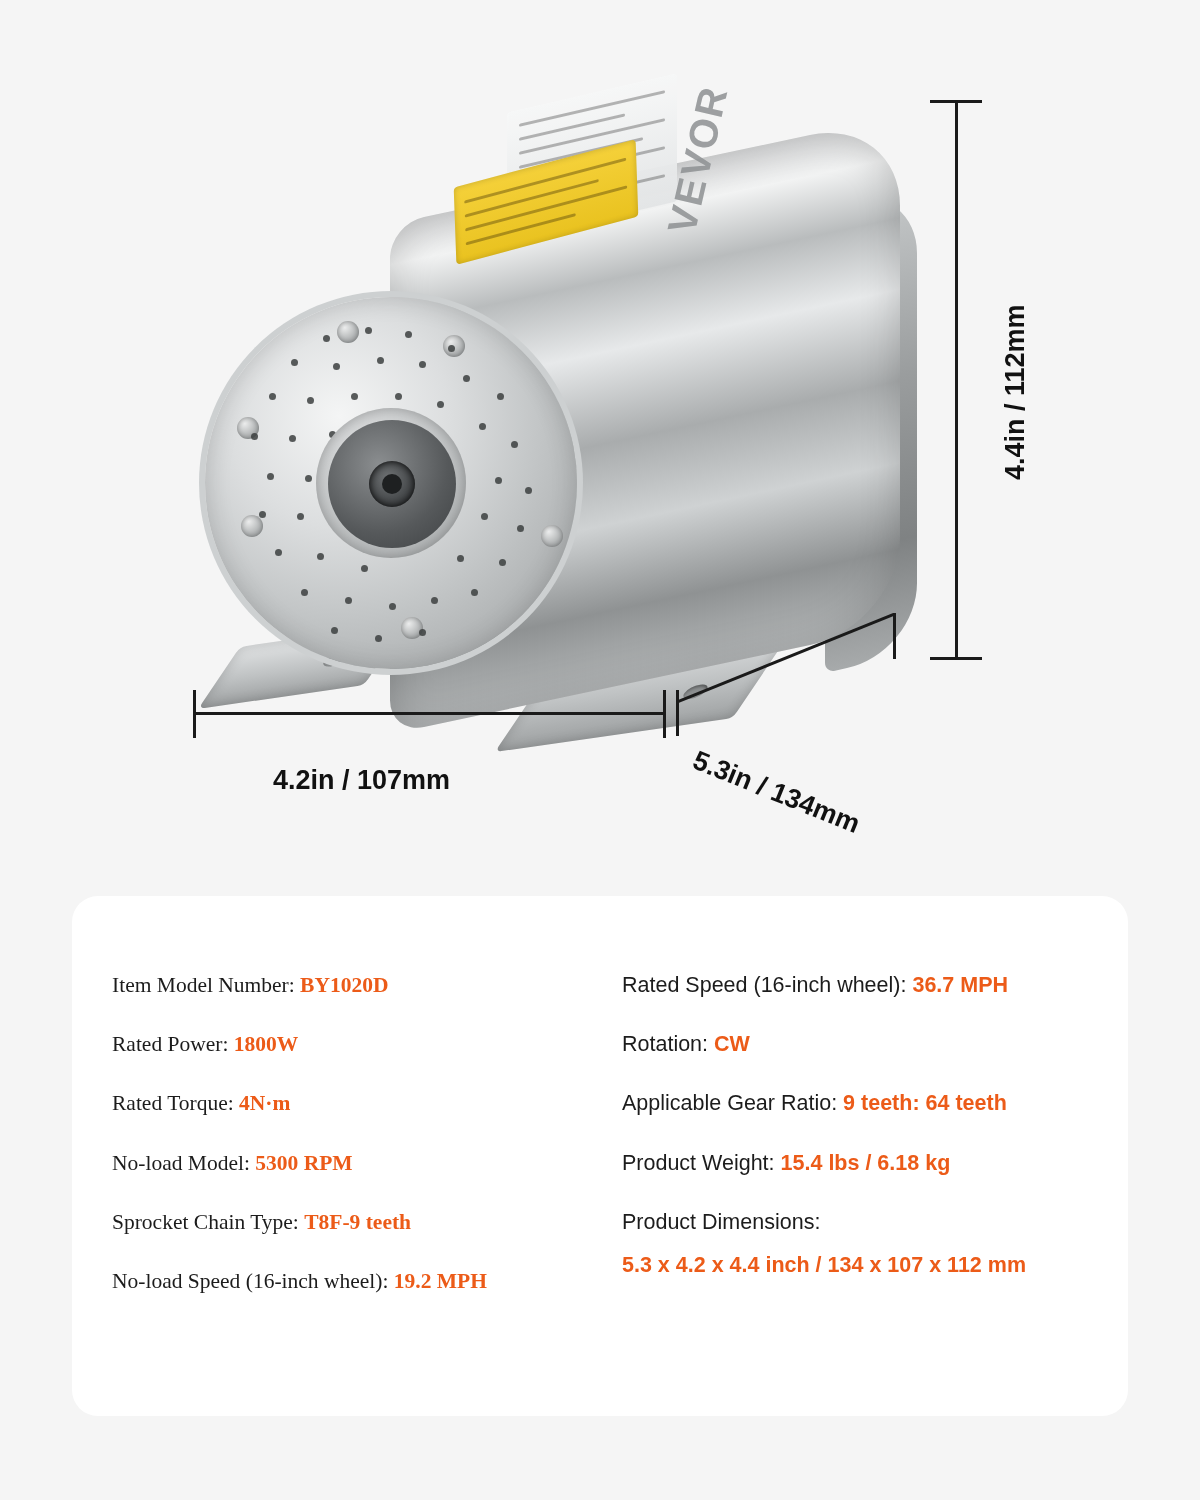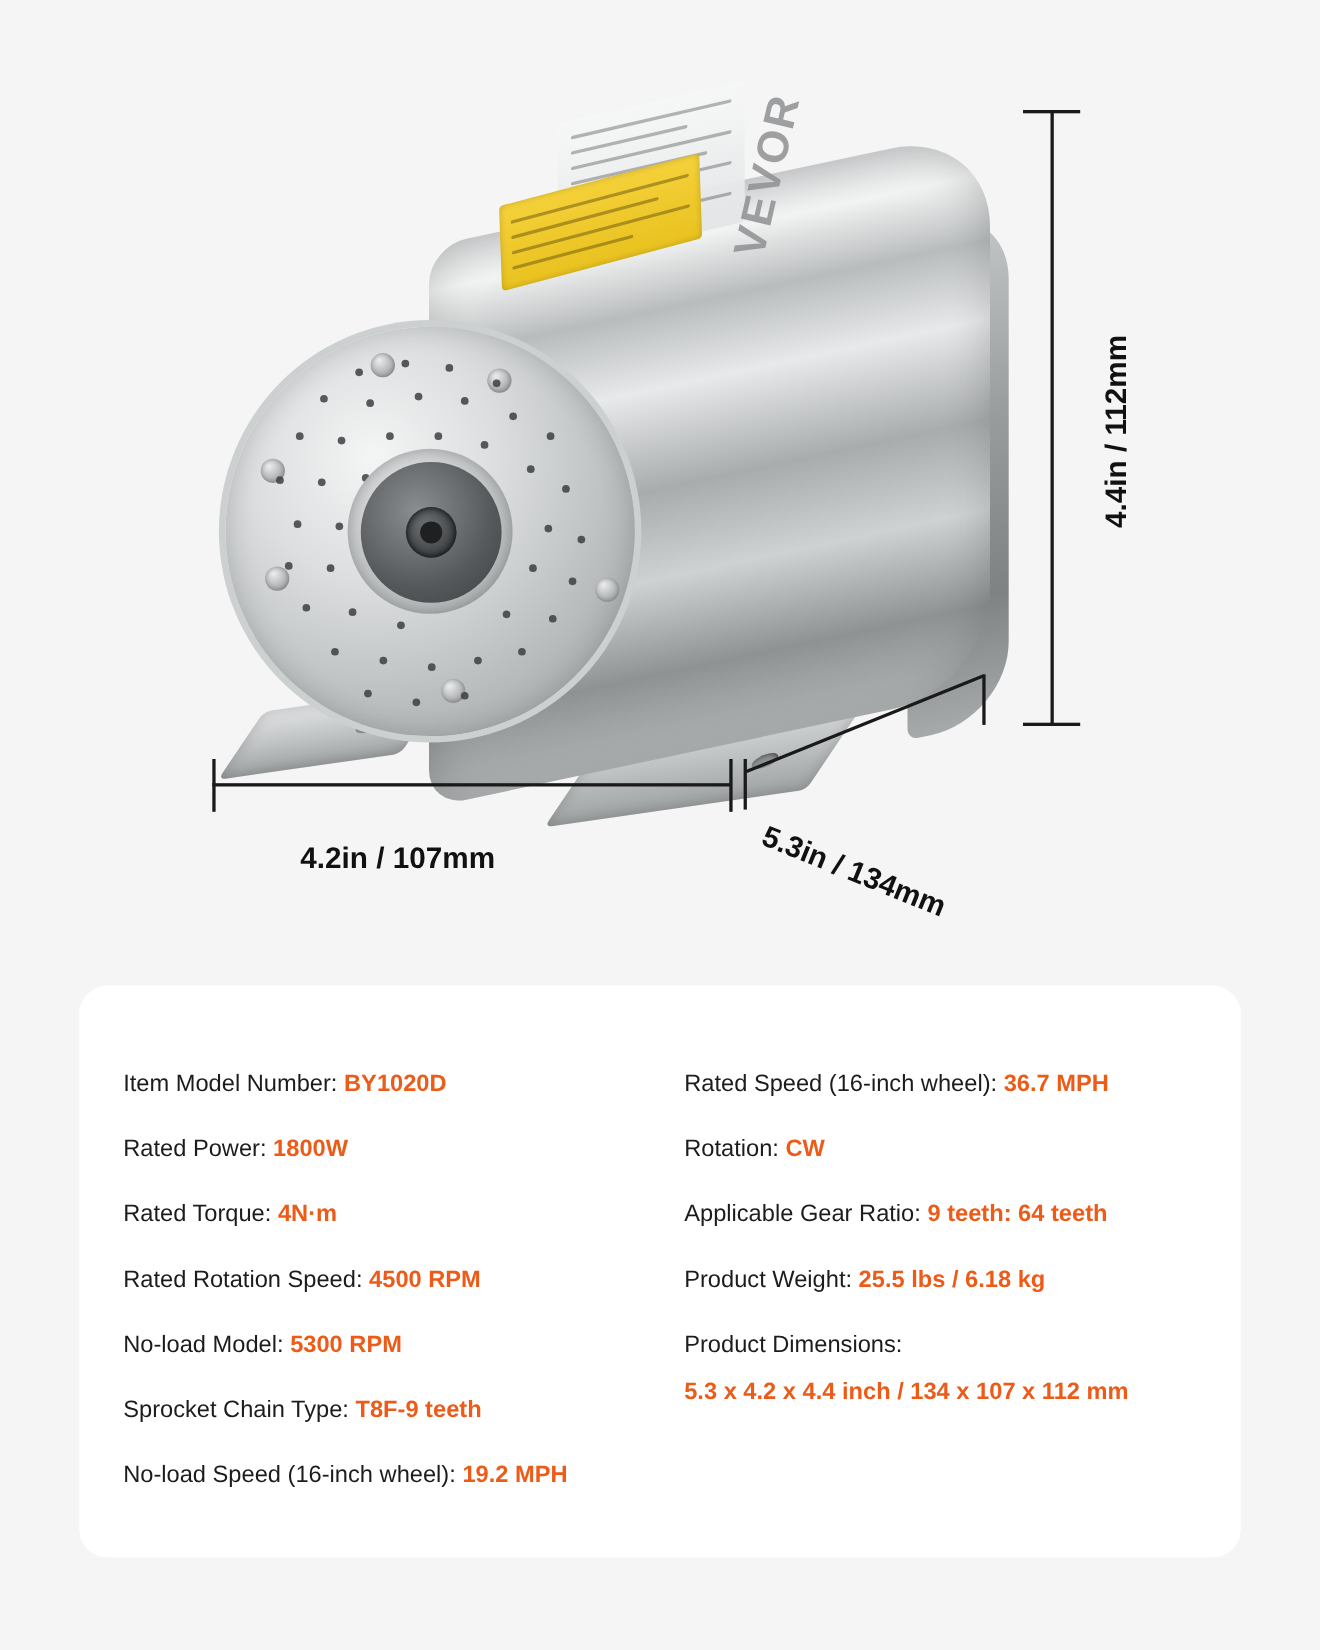--- a/index.html
+++ b/index.html
@@ -270,21 +270,21 @@
     position: absolute;
     left: 40px;
     top: 74px;
     right: 28px;
     display: flex;
     gap: 20px;
   }
   .spec-col {
     flex: 1;
   }
-  .spec-col.left { flex: 0 0 490px; }
+  .spec-col.left { flex: 0 0 490px; font-family: Liberation Serif, serif; }
   .spec-row {
     font-size: 21.5px;
     color: #1c1c1c;
     line-height: 1.45;
     margin-bottom: 28px;
     white-space: nowrap;
   }
   .spec-row.wrap { white-space: normal; }
   .spec-val {
     color: #ec5b18;
@@ -424,24 +424,20 @@
       </div>
       <div class="spec-row">
         <span>Rated Power:</span>
         <span class="spec-val">1800W</span>
       </div>
       <div class="spec-row">
         <span>Rated Torque:</span>
         <span class="spec-val">4N·m</span>
       </div>
       <div class="spec-row">
-        <span>Rated Rotation Speed:</span>
-        <span class="spec-val">4500 RPM</span>
-      </div>
-      <div class="spec-row">
         <span>No-load Model:</span>
         <span class="spec-val">5300 RPM</span>
       </div>
       <div class="spec-row">
         <span>Sprocket Chain Type:</span>
         <span class="spec-val">T8F-9 teeth</span>
       </div>
       <div class="spec-row">
         <span>No-load Speed (16-inch wheel):</span>
         <span class="spec-val">19.2 MPH</span>
@@ -456,21 +452,21 @@
       <div class="spec-row">
         <span>Rotation:</span>
         <span class="spec-val">CW</span>
       </div>
       <div class="spec-row">
         <span>Applicable Gear Ratio:</span>
         <span class="spec-val">9 teeth: 64 teeth</span>
       </div>
       <div class="spec-row">
         <span>Product Weight:</span>
-        <span class="spec-val">25.5 lbs / 6.18 kg</span>
+        <span class="spec-val">15.4 lbs / 6.18 kg</span>
       </div>
       <div class="spec-row wrap">
         <span>Product Dimensions:</span>
         <span class="spec-val block">5.3 x 4.2 x 4.4 inch / 134 x 107 x 112 mm</span>
       </div>
     </div>
 
   </div>
 </div>
 

